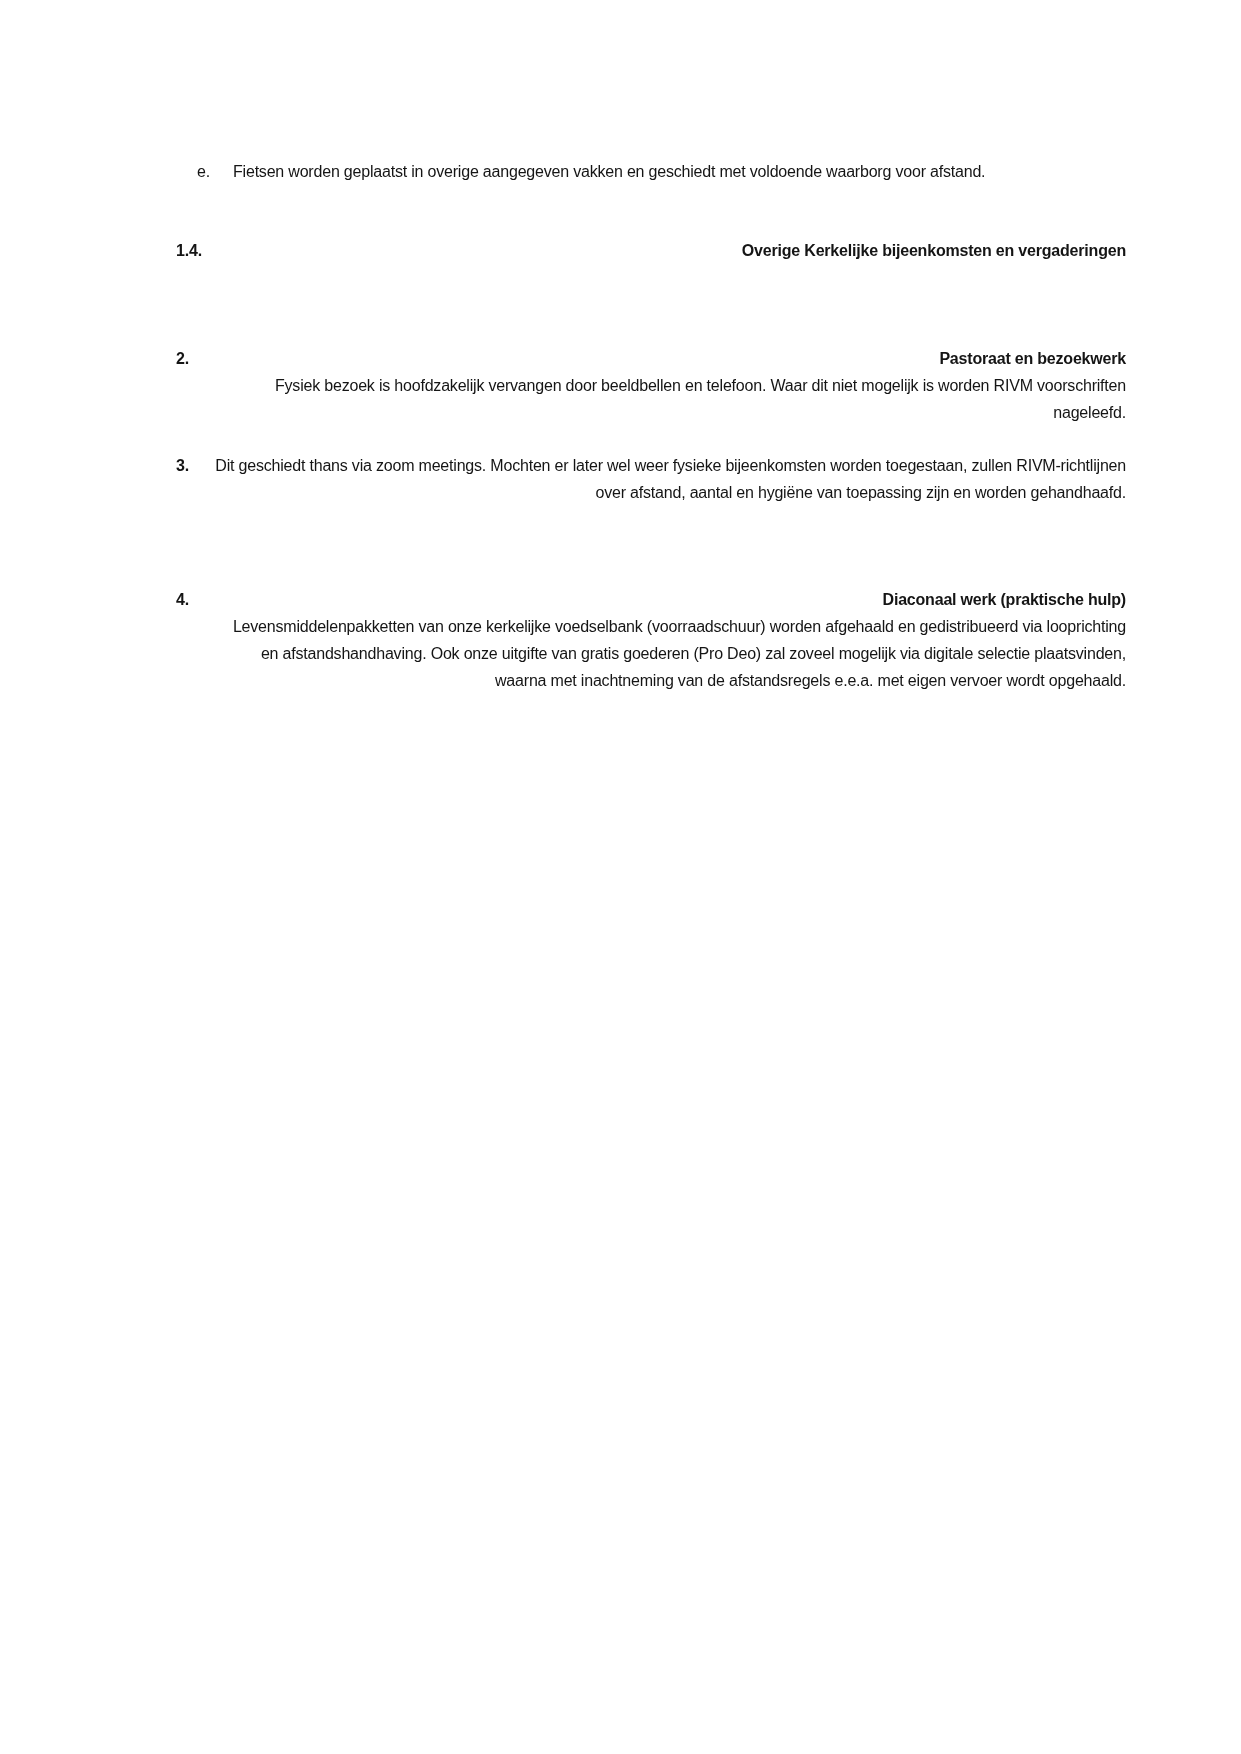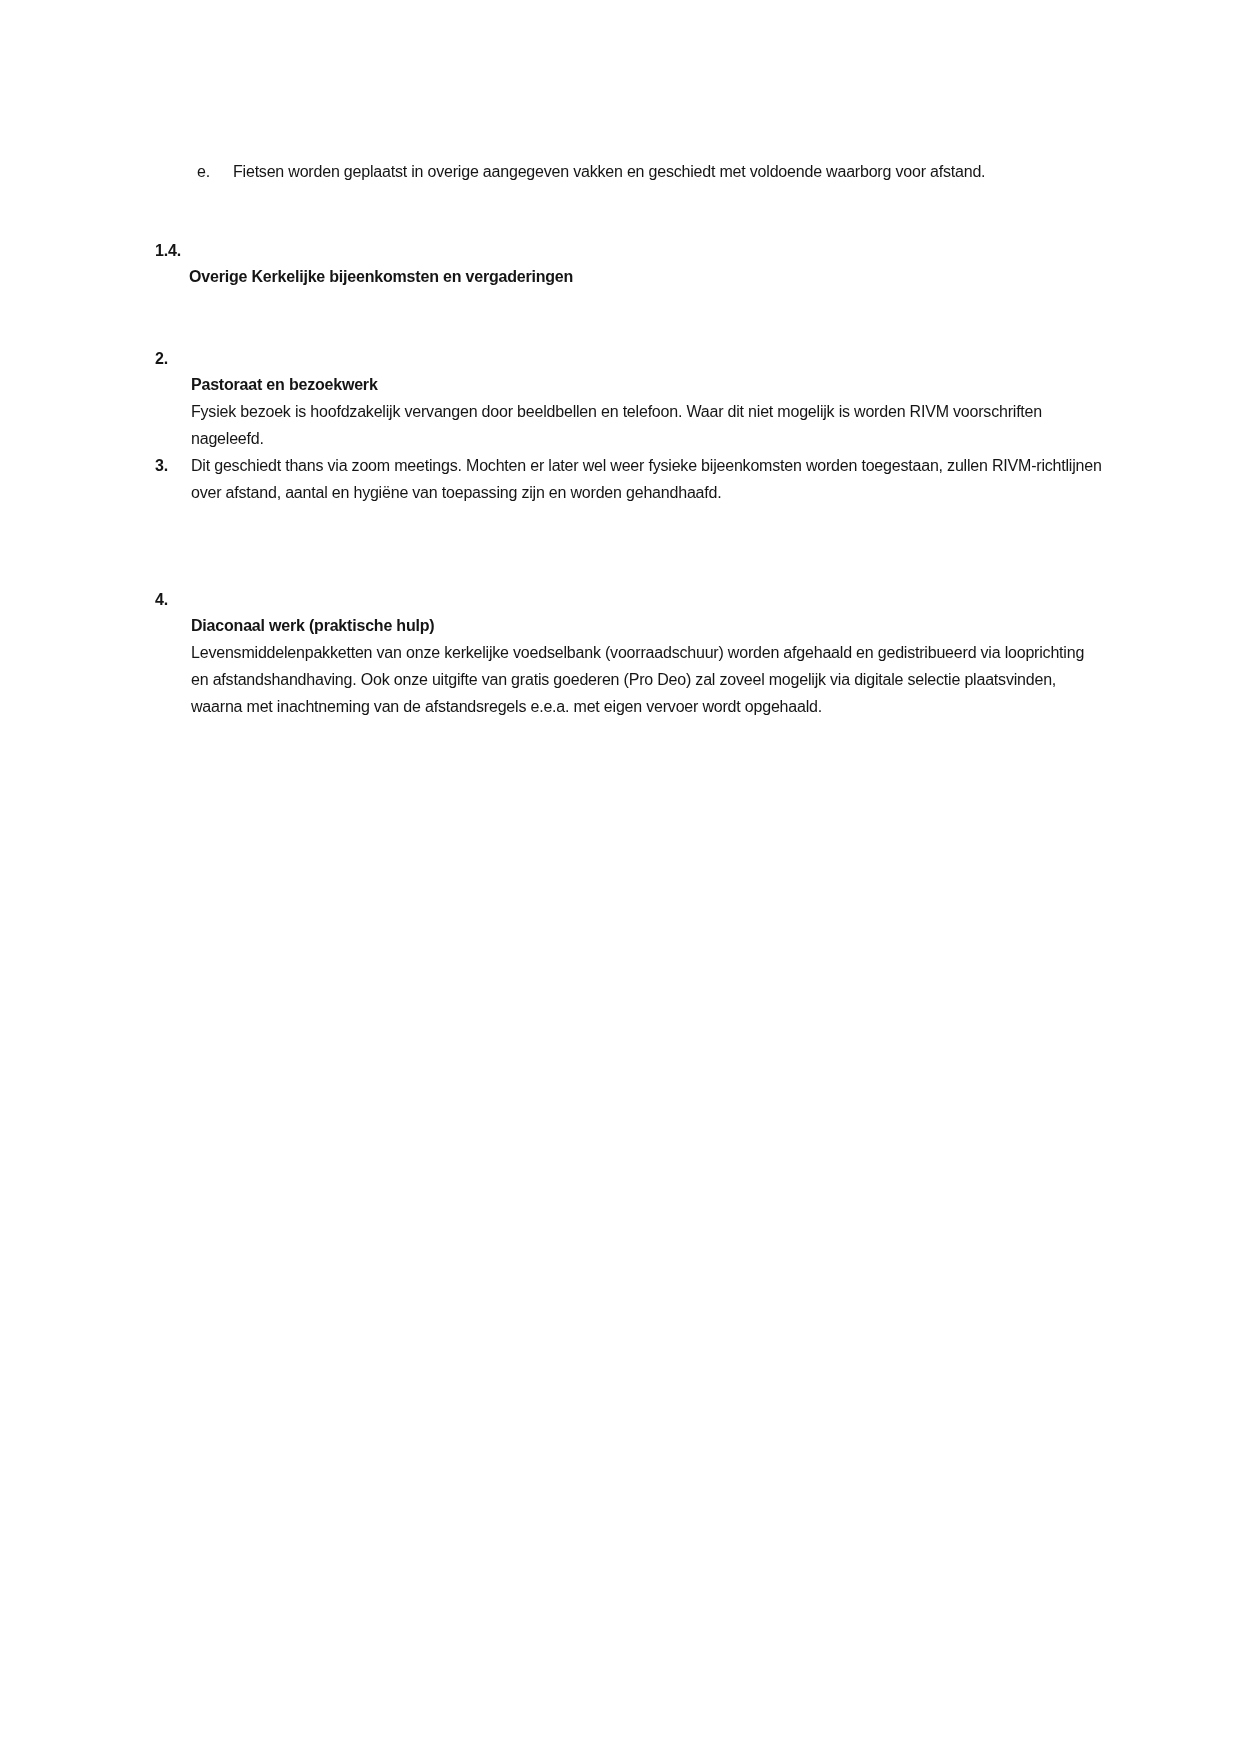--- a/index.html
+++ b/index.html
@@ -4,23 +4,23 @@
 <style>
   html, body { margin: 0; padding: 0; background: #ffffff; }
   body { width: 1241px; height: 1754px; position: relative; overflow: hidden;
          font-family: "Liberation Sans Narrow", "Liberation Sans", sans-serif; color: #111; }
   .page { position: absolute; left: 0; top: 0; width: 1241px; height: 1754px; }
   .txt { font-family: "Liberation Sans", sans-serif; font-size: 16px; letter-spacing: -0.2px;
          line-height: 27px; color: #151515; }
   .item-e { position: absolute; left: 197px; top: 158px; width: 900px; }
   .item-e .marker { position: absolute; left: 0; top: 0; }
   .item-e .body { margin-left: 36px; }
-  .section { position: absolute; left: 155px; width: 950px; }
+  .section { position: absolute; left: 176px; width: 950px; text-align: right; }
   .section .num { position: absolute; left: 0; top: 0; font-weight: bold; }
-  .section .heading { margin-left: 36px; font-weight: bold; margin-top: 26px; }
+  .section .heading { margin-left: 36px; font-weight: bold; }
   .section .para { margin-left: 36px; }
   .sec14 .num { left: 0; }
   .sec14 .heading { margin-left: 34px; }
   .footer { position: absolute; top: 1708px; font-family: "Liberation Sans", sans-serif;
             font-size: 22px; color: #111; letter-spacing: -0.5px; margin-top: 44px; }
   .footer.left { left: 14px; }
   .footer.right { right: 28px; }
 </style>
 </head>
 <body>

